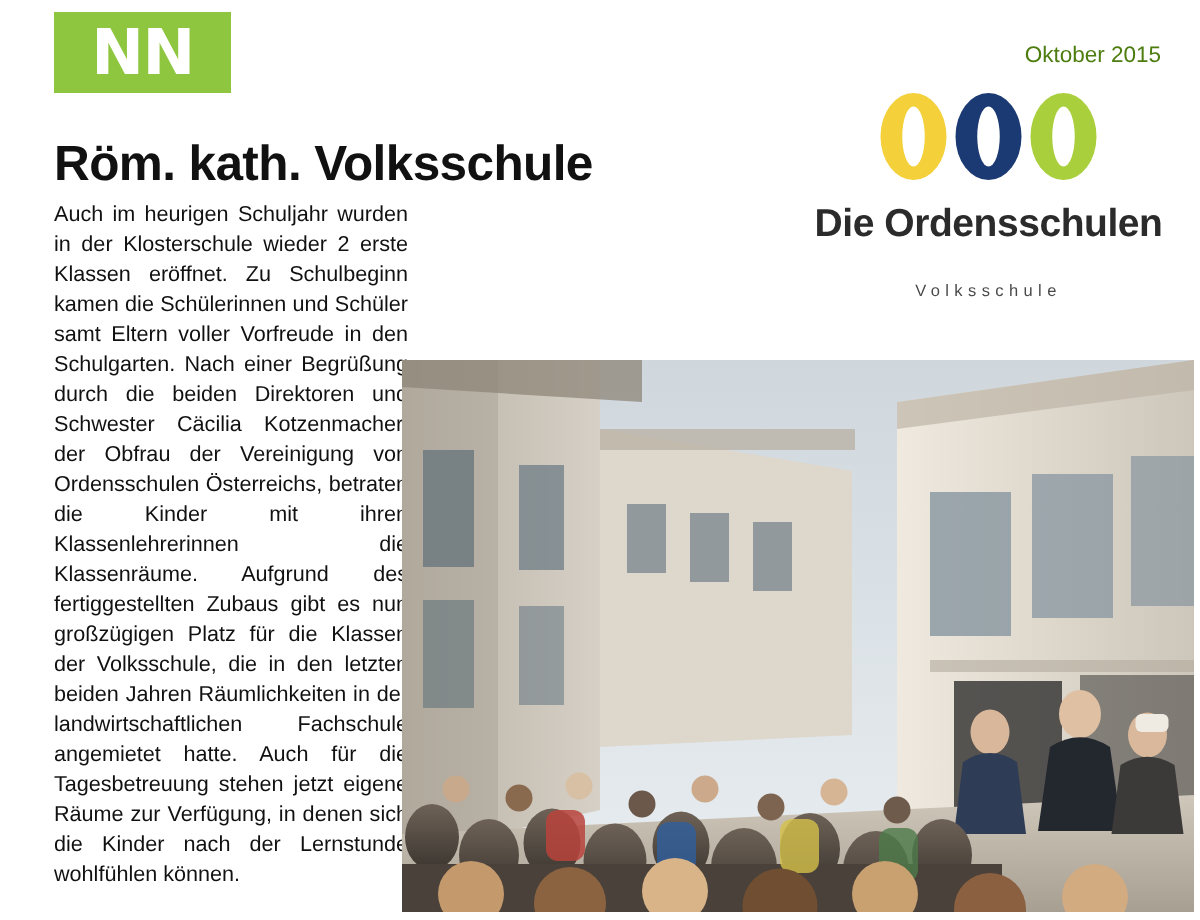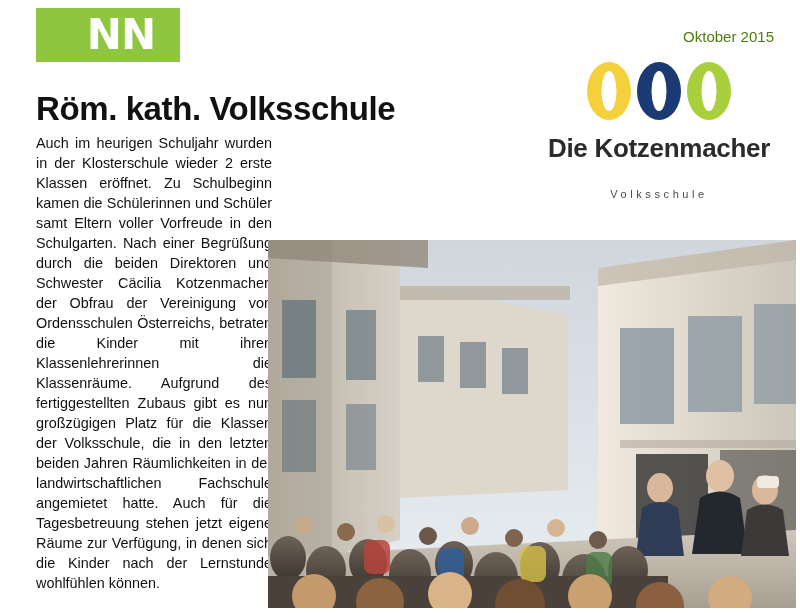--- a/index.html
+++ b/index.html
@@ -27,21 +27,20 @@
   .logo-box {
     position: absolute;
     left: 36px;
     top: 8px;
     width: 118px;
     height: 54px;
     background: #8ec63f;
     display: flex;
     align-items: center;
     justify-content: center;
-    padding-left: 26px;
   }
   .logo-box .logo-text {
     font-family: "DejaVu Sans", sans-serif;
     font-weight: bold;
     font-size: 42px;
     color: #ffffff;
     letter-spacing: -1px;
     line-height: 1;
   }
 
@@ -208,21 +207,21 @@
     <p>Auch im heurigen Schuljahr wurden in der Klosterschule wieder 2 erste Klassen eröffnet. Zu Schulbeginn kamen die Schülerinnen und Schüler samt Eltern voller Vorfreude in den Schulgarten. Nach einer Begrüßung durch die beiden Direktoren und Schwester Cäcilia Kotzenmacher, der Obfrau der Vereinigung von Ordensschulen Österreichs, betraten die Kinder mit ihren Klassenlehrerinnen die Klassenräume. Aufgrund des fertiggestellten Zubaus gibt es nun großzügigen Platz für die Klassen der Volksschule, die in den letzten beiden Jahren Räumlichkeiten in der landwirtschaftlichen Fachschule angemietet hatte. Auch für die Tagesbetreuung stehen jetzt eigene Räume zur Verfügung, in denen sich die Kinder nach der Lernstunde wohlfühlen können.</p>
   </div>
 
 
   <div class="school-logo">
     <div class="logo-marks">
       <span class="leaf yellow"></span>
       <span class="leaf navy"></span>
       <span class="leaf green"></span>
     </div>
-    <div class="logo-name">Die Kotzenmacher</div>
+    <div class="logo-name">Die Ordensschulen</div>
     <div class="logo-sub2">Volksschule</div>
   </div>
 
   <div class="photo">
     <svg width="528" height="368" viewBox="0 0 528 368" xmlns="http://www.w3.org/2000/svg">
       <defs>
         <linearGradient id="sky" x1="0" y1="0" x2="0" y2="1">
           <stop offset="0%" stop-color="#cfd7dd"></stop>
           <stop offset="100%" stop-color="#e9eef1"></stop>
         </linearGradient>

